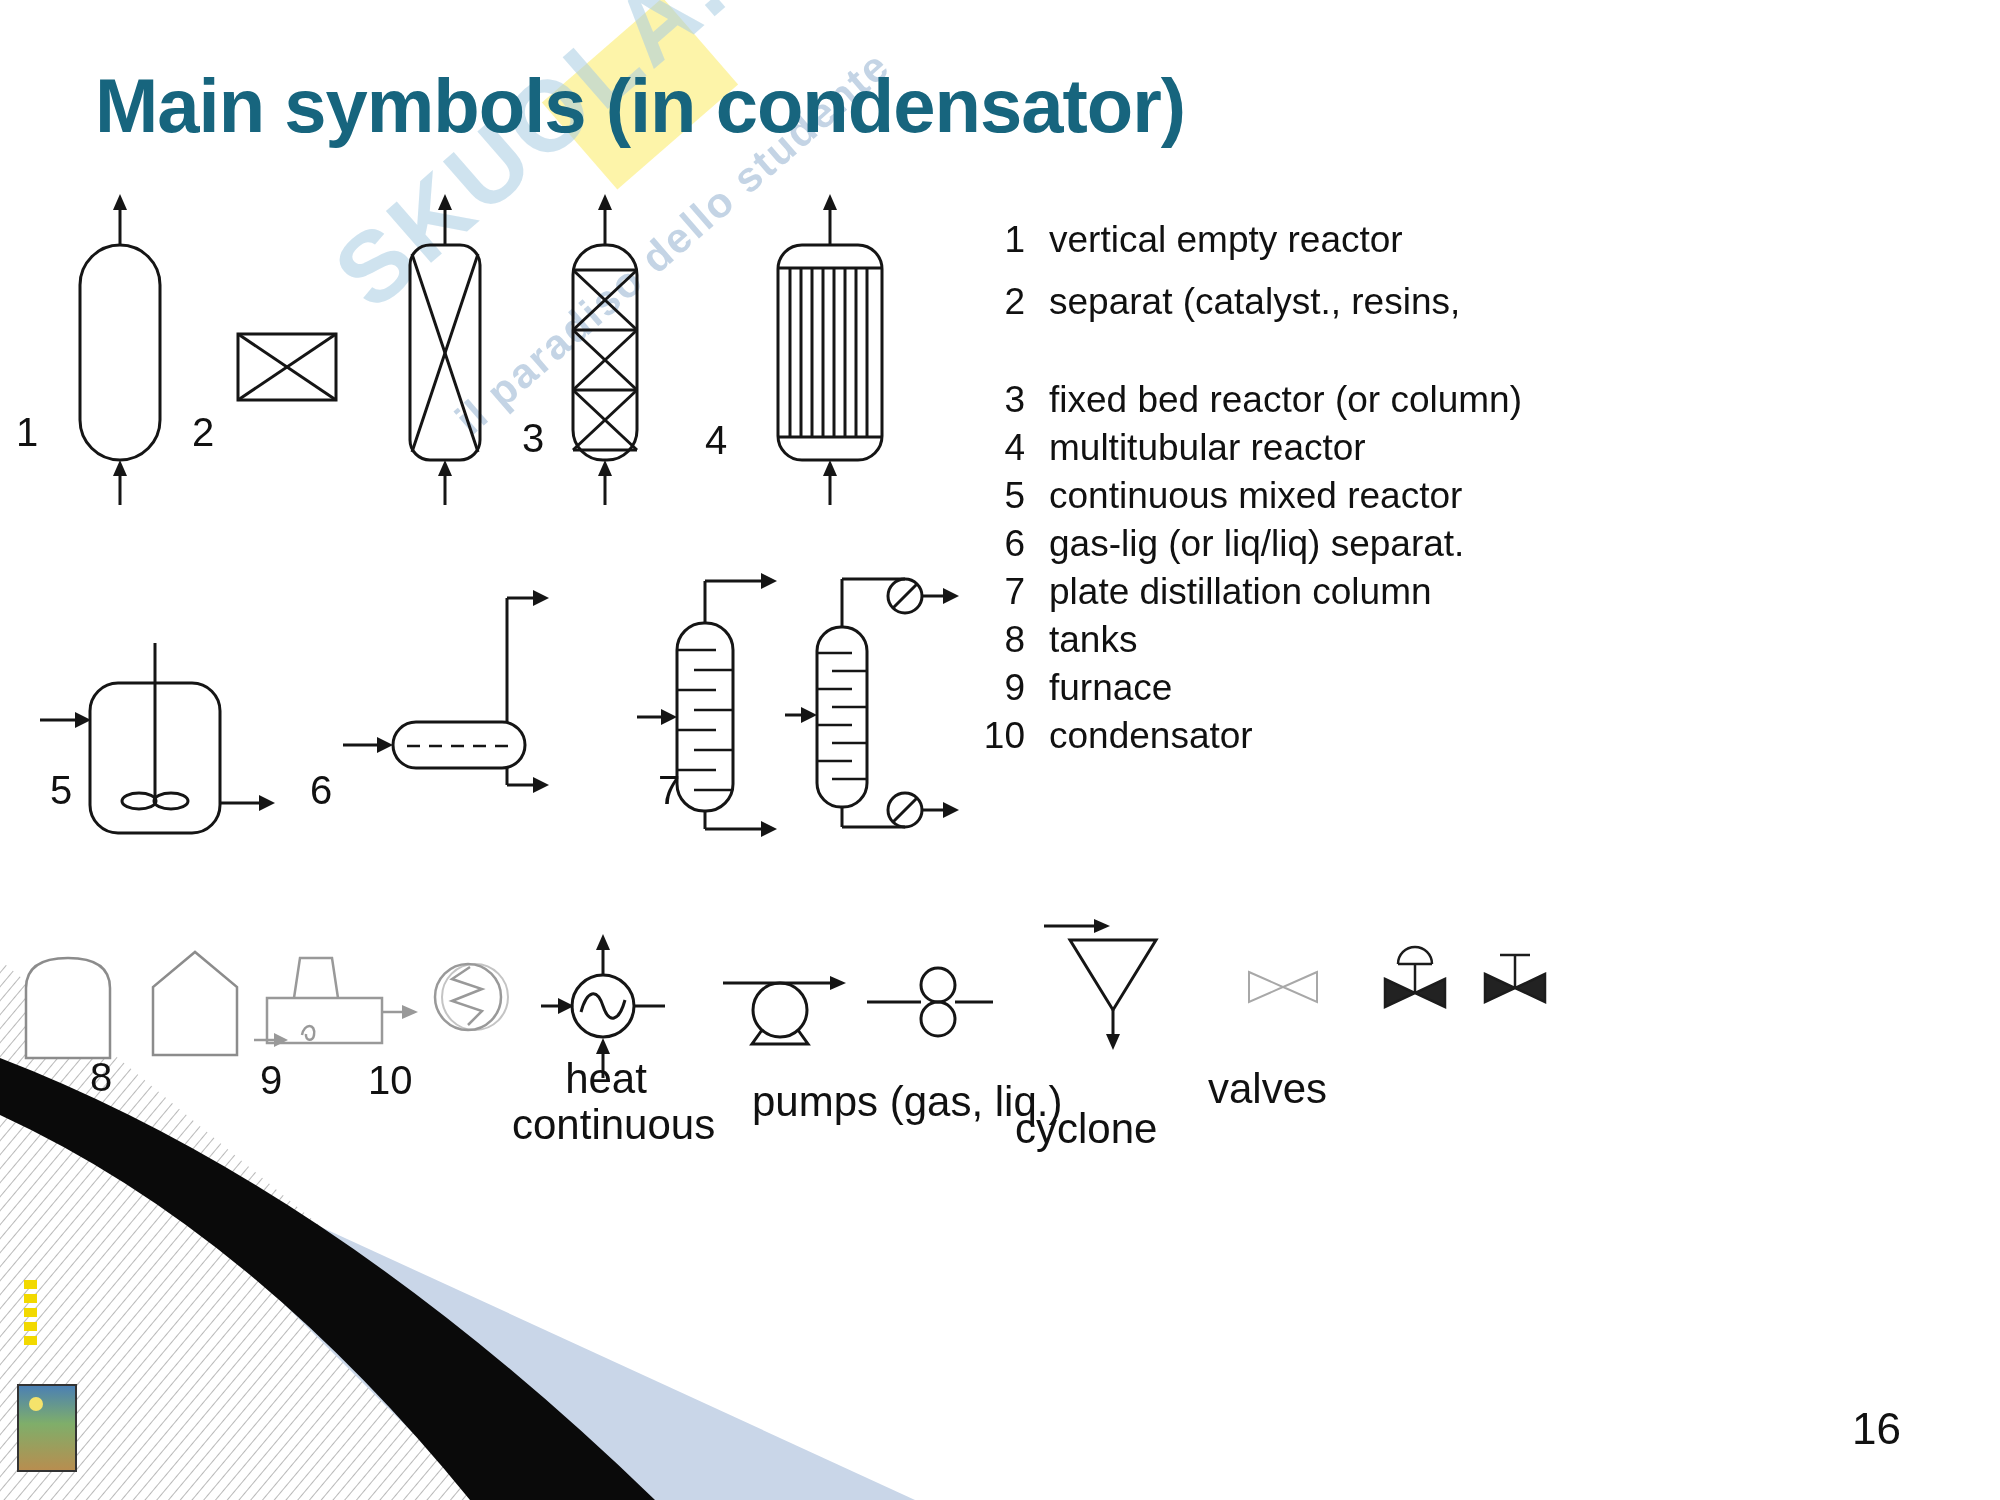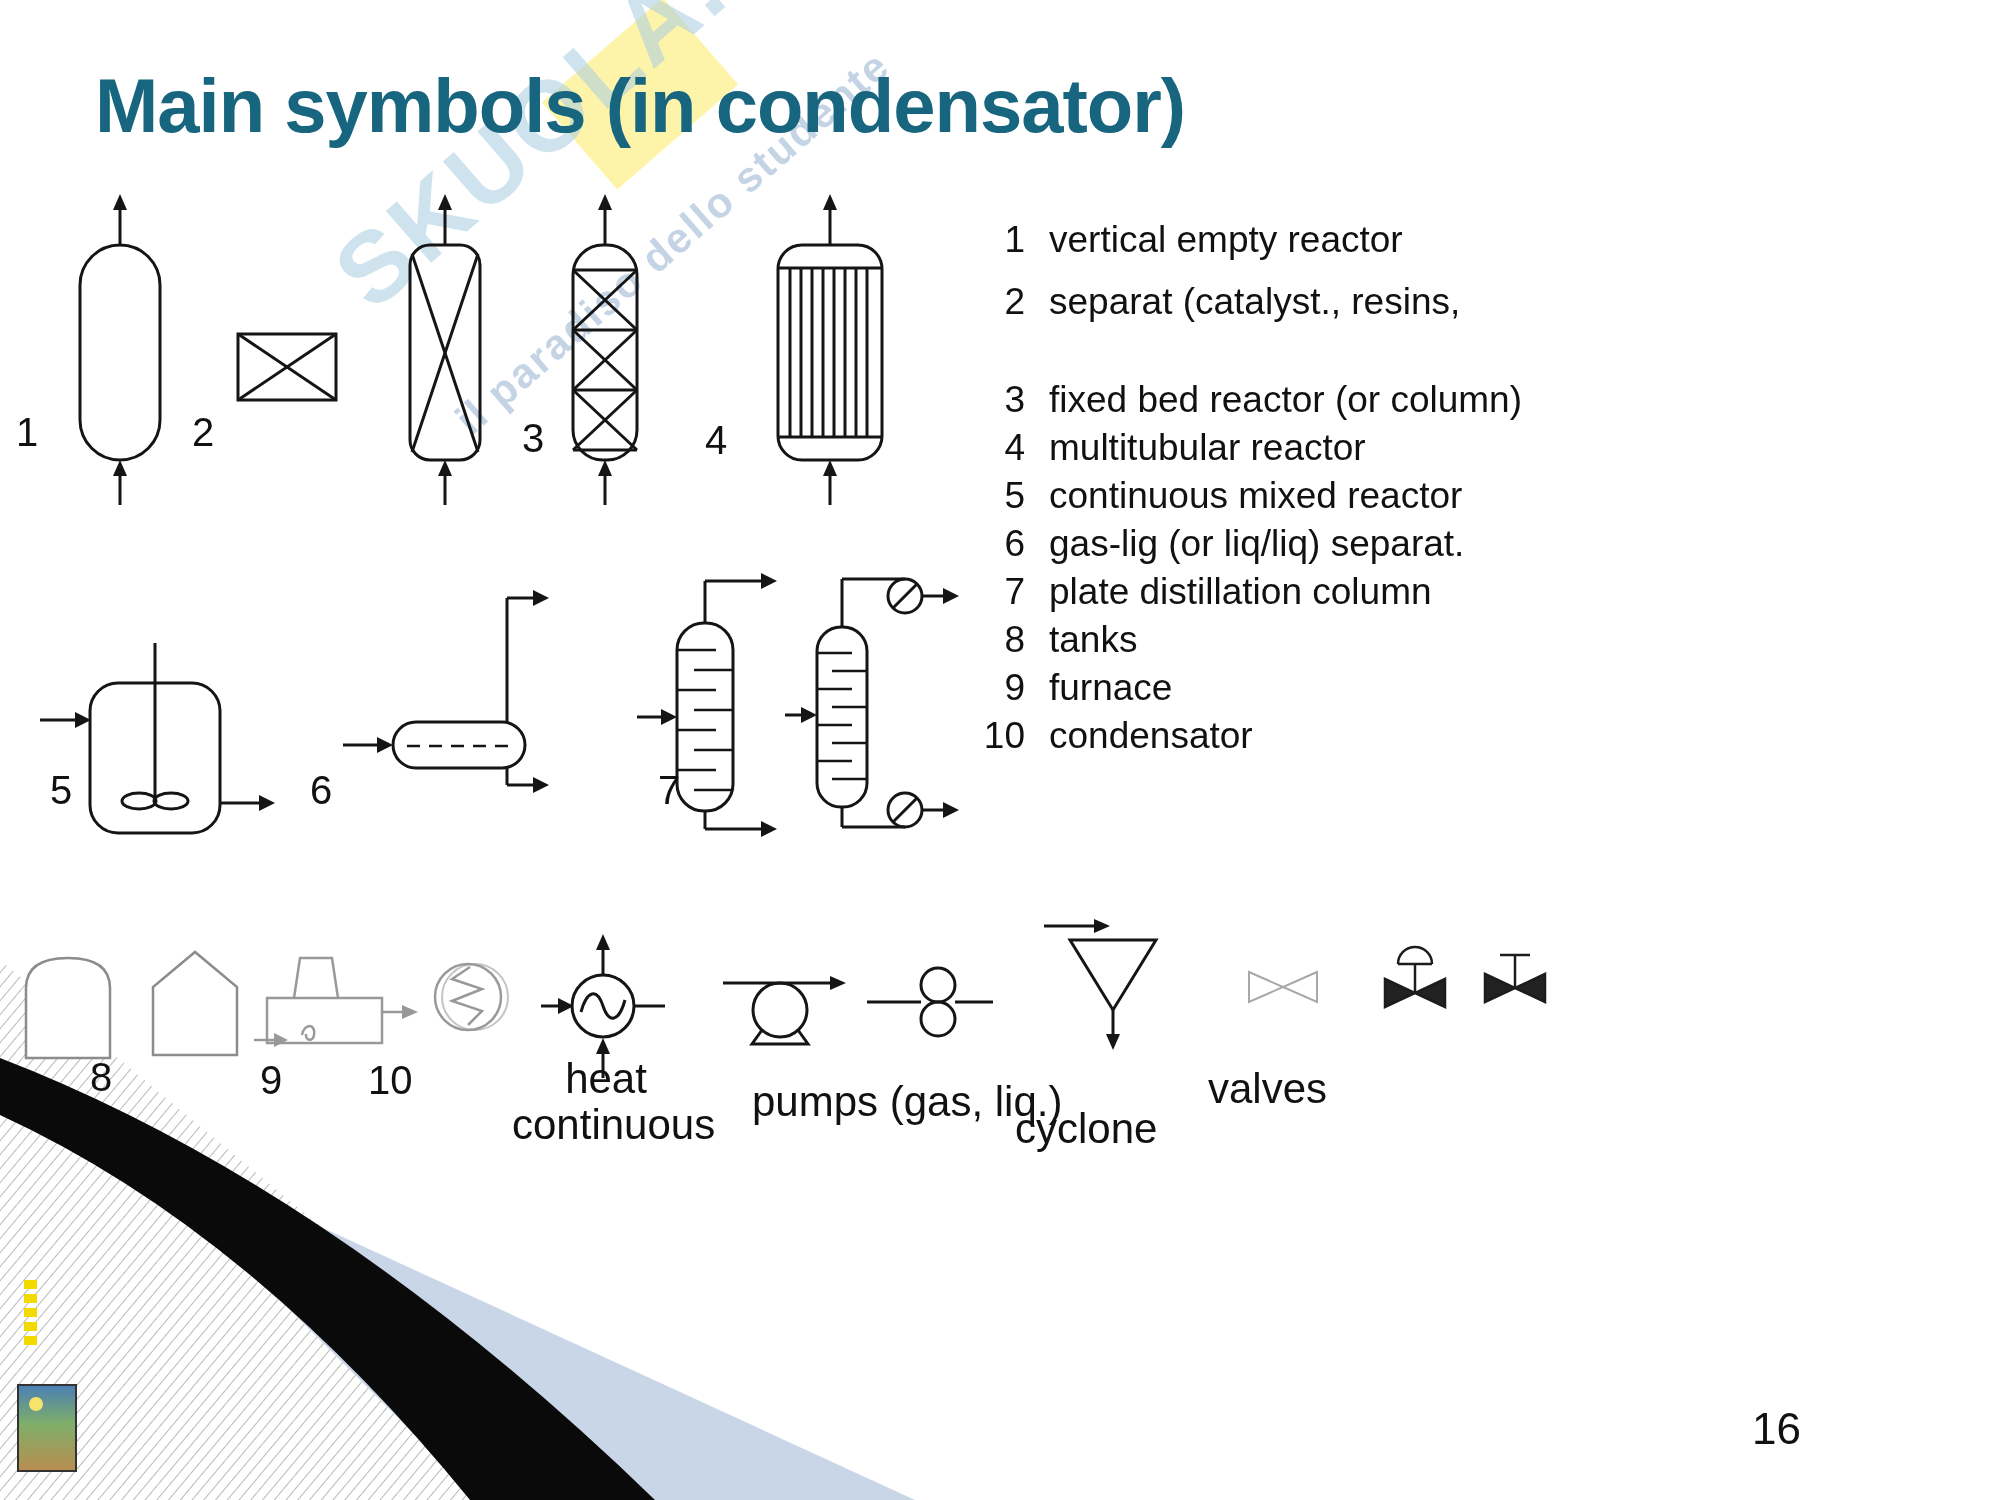--- a/index.html
+++ b/index.html
@@ -14,21 +14,21 @@
   .sym{position:absolute;z-index:3;}
   .sym svg{display:block;overflow:visible;}
   .num-label{position:absolute;font-size:40px;color:#111;z-index:6;}
   .cap-label{position:absolute;font-size:42px;color:#111;z-index:6;}
   .legend{position:absolute;left:975px;top:216px;width:640px;z-index:4;}
   .lrow{display:flex;line-height:48px;font-size:37px;color:#111;}
   .lrow .lnum{width:50px;text-align:right;margin-right:24px;flex:0 0 auto;}
   .lrow .ltext{flex:1;}
   .lrow.mt-sm{margin-top:14px;}
   .lrow.mt-lg{margin-top:50px;}
-  .page-num{position:absolute;left:1752px;top:1404px;font-size:44px;color:#111;z-index:6;}
+  .page-num{position:absolute;left:1852px;top:1404px;font-size:44px;color:#111;z-index:6;}
   .decor{position:absolute;left:0;top:930px;z-index:1;}
   .wm{position:absolute;z-index:1;pointer-events:none;}
   .wm-highlight{
     position:absolute;left:560px;top:36px;width:160px;height:115px;
     background:#fdf3a0;opacity:.9;transform:rotate(-41deg);z-index:1;
   }
   .wm-brand{
     position:absolute;left:350px;top:230px;font-size:100px;font-weight:700;
     color:#a9cde3;opacity:.55;transform:rotate(-41deg);transform-origin:0 50%;
     letter-spacing:4px;z-index:2;white-space:nowrap;

